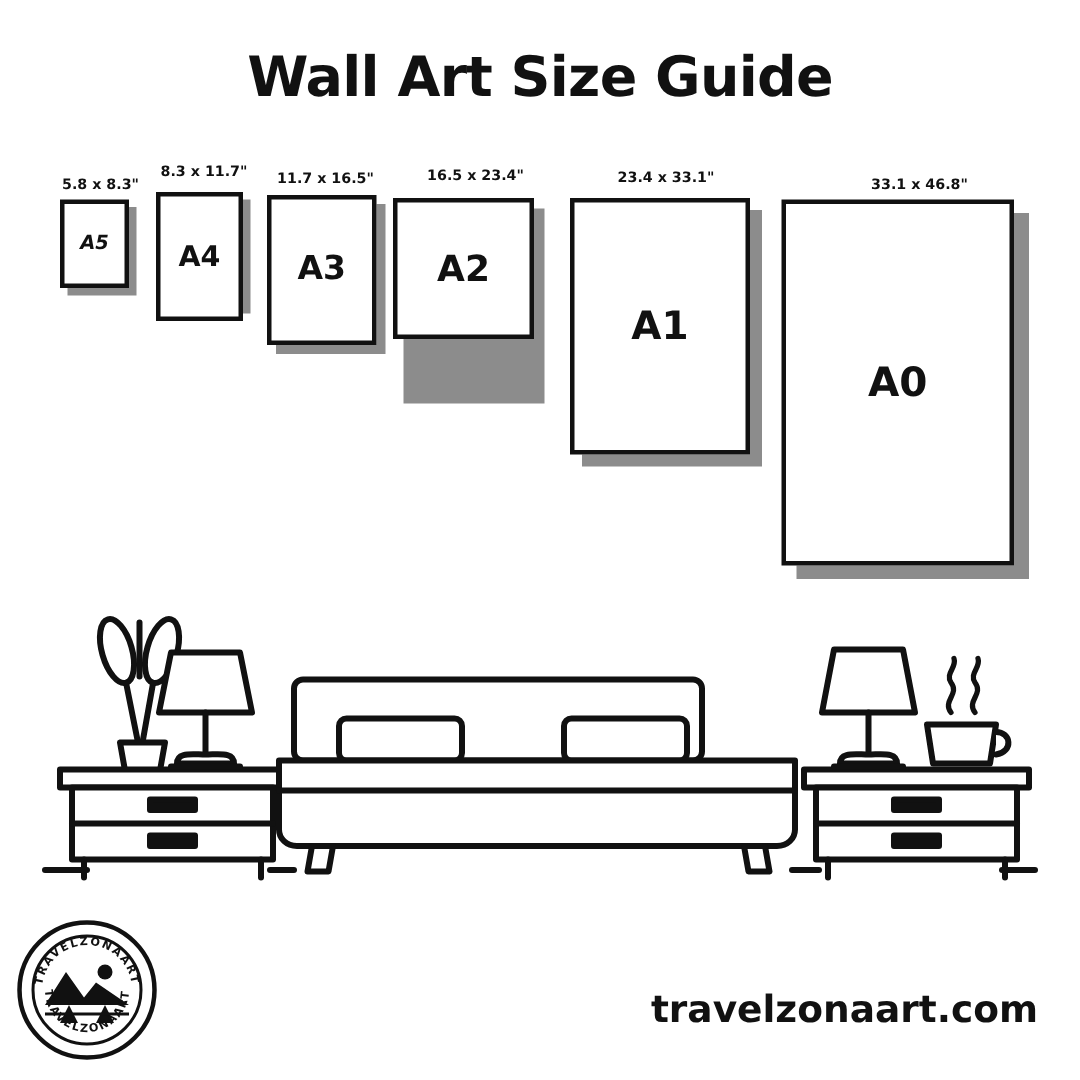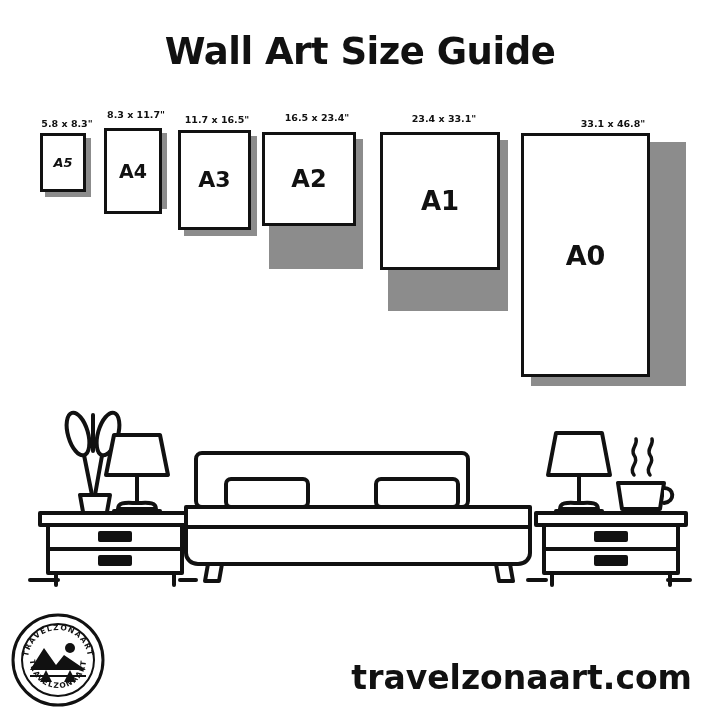--- a/index.html
+++ b/index.html
@@ -81,21 +81,21 @@
     position: absolute;
     left: 10px;
     top: 612px;
     width: 96px;
     height: 96px;
   }
   #website {
     position: absolute;
     right: 28px;
     top: 658px;
-    font-size: 33px;
+    font-size: 25px;
     font-weight: bold;
     color: #111111;
     letter-spacing: 0px;
   }
 </style>
 </head>
 <body>
 
 <div id="stage">
 
@@ -129,29 +129,29 @@
     <div class="frame-label" style="left:258px; top:112px; width:118px;">16.5 x 23.4"</div>
     <div class="frame-shadow" style="left:269px; top:139px; width:94px; height:130px;"></div>
     <div class="frame-box" style="left:262px; top:132px; width:94px; height:94px;">
       <span class="frame-name" style="font-size:24px;">A2</span>
     </div>
   </div>
 
   <div class="frame-group">
     <div class="frame-label" style="left:381px; top:113px; width:126px;">23.4 x 33.1"</div>
     <div class="frame-shadow" style="left:388px; top:140px; width:120px; height:171px;"></div>
-    <div class="frame-box" style="left:380px; top:132px; width:120px; height:138px;">
+    <div class="frame-box" style="left:380px; top:132px; width:120px; height:171px;">
       <span class="frame-name" style="font-size:26px;">A1</span>
     </div>
   </div>
 
   <div class="frame-group">
     <div class="frame-label" style="left:542px; top:118px; width:142px;">33.1 x 46.8"</div>
     <div class="frame-shadow" style="left:531px; top:142px; width:155px; height:244px;"></div>
-    <div class="frame-box" style="left:521px; top:133px; width:129px; height:244px;">
+    <div class="frame-box" style="left:521px; top:133px; width:155px; height:244px;">
       <span class="frame-name" style="font-size:27px;">A0</span>
     </div>
   </div>
 
   <div id="scene">
     <svg width="720" height="230" viewBox="0 0 720 230" fill="none" stroke="#111111" stroke-width="4" stroke-linecap="round" stroke-linejoin="round">
 
       <g stroke-width="4">
         <line x1="30" y1="205" x2="58" y2="205"></line>
         <line x1="180" y1="205" x2="196" y2="205"></line>

